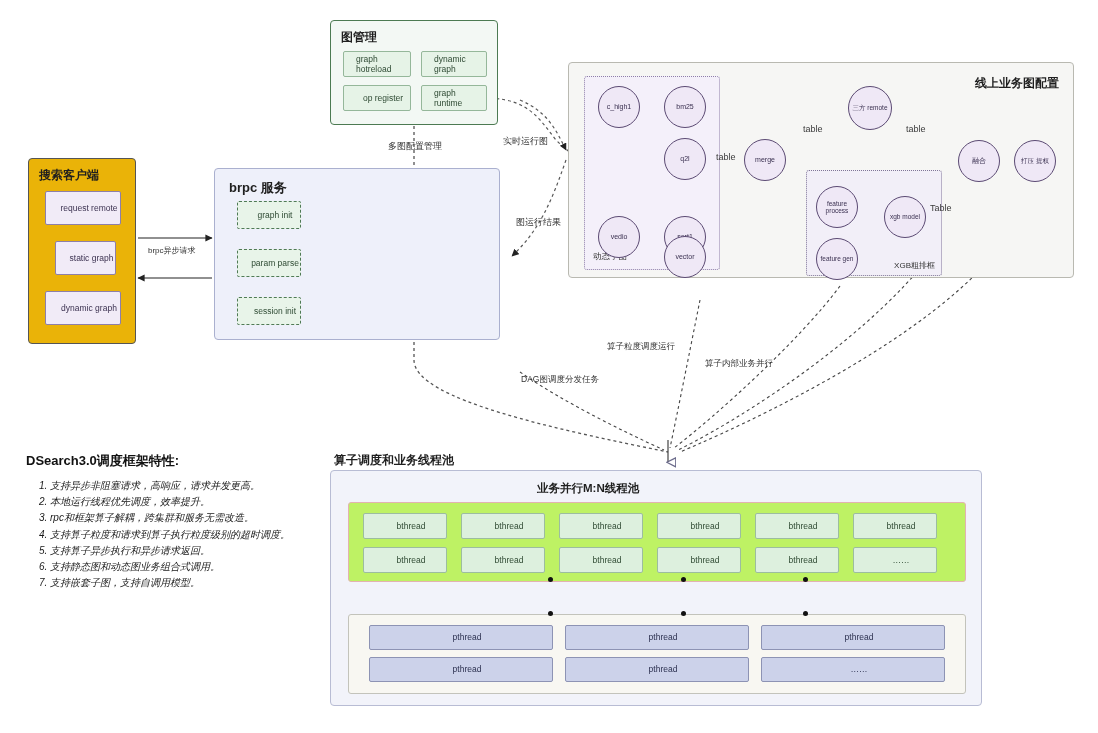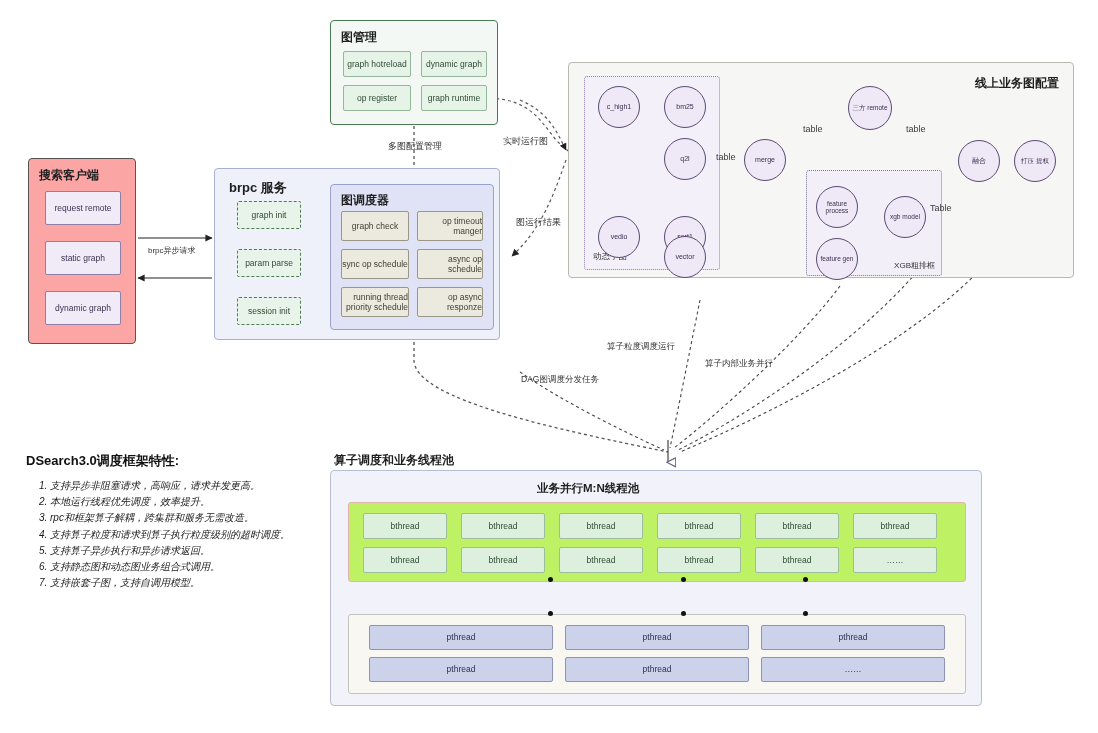--- a/index.html
+++ b/index.html
@@ -17,31 +17,31 @@
   svg.edges { position: absolute; left: 0; top: 0; width: 1098px; height: 733px; pointer-events: none; }
 
   .panel { position: absolute; box-sizing: border-box; border-radius: 4px; }
   .panel-title { position: absolute; font-weight: bold; font-size: 12px; color: #1f1f1f; white-space: nowrap; }
 
   
   .box-graphmgmt { left: 330px; top: 20px; width: 168px; height: 105px;
     background: #f3f8f4; border: 1.4px solid #4c7a52; }
   .chip { position: absolute; box-sizing: border-box; border-radius: 2px;
     display: flex; align-items: center; justify-content: center;
-    font-size: 8.5px; text-align: right; line-height: 1.2; }
+    font-size: 8.5px; text-align: left; line-height: 1.2; padding-left: 12px; }
   .chip-green { background: #e6f3e7; border: 1px solid #95b79a; color: #2e4a33; }
   .chip-purple { background: #f1ebf7; border: 1px solid #8e7fa8; color: #3d3352; }
   .chip-tan { background: #eceade; border: 1px solid #9a9786; color: #3f3e34; }
   .chip-greendash { background: #e8f4e9; border: 1px dashed #4f7a55; color: #2e4a33; }
   .chip-blue { background: #ccd2ea; border: 1px solid #8d93b4; color: #2c3150; }
   .chip-bthread { background: #ddf0de; border: 1px solid #9cbd9f; color: #2f4a33; }
 
   
   .box-client { left: 28px; top: 158px; width: 108px; height: 186px;
-    background: #fca5a5; border: 1.4px solid #555; }
+    background: #eab308; border: 1.4px solid #555; }
 
   
   .box-brpc { left: 214px; top: 168px; width: 286px; height: 172px;
     background: #eef0fa; border: 1.2px solid #aab0cf; }
   .box-sched { left: 330px; top: 184px; width: 162px; height: 144px;
     background: #dfe3f5; border: 1px solid #9aa2cd; border-radius: 4px; position:absolute; }
 
   
   .box-online { left: 568px; top: 62px; width: 506px; height: 216px;
     background: #f6f6f4; border: 1px solid #b9b9b1; }
@@ -139,40 +139,31 @@
     <div class="panel-title" style="left:10px; top:8px;">图管理</div>
     <div class="chip chip-green" style="left:12px; top:30px; width:68px; height:26px;">graph hotreload</div>
     <div class="chip chip-green" style="left:90px; top:30px; width:66px; height:26px;">dynamic graph</div>
     <div class="chip chip-green" style="left:12px; top:64px; width:68px; height:26px;">op register</div>
     <div class="chip chip-green" style="left:90px; top:64px; width:66px; height:26px;">graph runtime</div>
   </div>
 
   <div class="panel box-client">
     <div class="panel-title" style="left:10px; top:8px;">搜索客户端</div>
     <div class="chip chip-purple" style="left:16px; top:32px; width:76px; height:34px;">request remote</div>
-    <div class="chip chip-purple" style="left:16px; top:82px; width:76px; height:34px;">static graph</div>
+    <div class="chip chip-purple" style="left:26px; top:82px; width:61px; height:34px;">static graph</div>
     <div class="chip chip-purple" style="left:16px; top:132px; width:76px; height:34px;">dynamic graph</div>
   </div>
 
   <div class="panel box-brpc">
     <div class="panel-title" style="left:14px; top:10px; font-size:13px;">brpc 服务</div>
     <div class="chip chip-greendash" style="left:22px; top:32px; width:64px; height:28px;">graph init</div>
     <div class="chip chip-greendash" style="left:22px; top:80px; width:64px; height:28px;">param parse</div>
     <div class="chip chip-greendash" style="left:22px; top:128px; width:64px; height:28px;">session init</div>
   </div>
 
-  <div class="box-sched">
-    <div class="panel-title" style="left:10px; top:7px;">图调度器</div>
-    <div class="chip chip-tan" style="left:10px; top:26px; width:68px; height:30px;">graph check</div>
-    <div class="chip chip-tan" style="left:86px; top:26px; width:66px; height:30px;">op timeout manger</div>
-    <div class="chip chip-tan" style="left:10px; top:64px; width:68px; height:30px;">sync op schedule</div>
-    <div class="chip chip-tan" style="left:86px; top:64px; width:66px; height:30px;">async op schedule</div>
-    <div class="chip chip-tan" style="left:10px; top:102px; width:68px; height:30px;">running thread priority schedule</div>
-    <div class="chip chip-tan" style="left:86px; top:102px; width:66px; height:30px;">op async responze</div>
-  </div>
 
   <div class="panel box-online">
     <div class="panel-title" style="right:14px; top:12px;padding-left:13px;">线上业务图配置</div>
   </div>
 
   <div class="box-dyn">
     <div style="position:absolute; left:8px; bottom:6px; font-size:8.5px; color:#333;">动态子图</div>
   </div>
 
   <div class="box-xgb">

